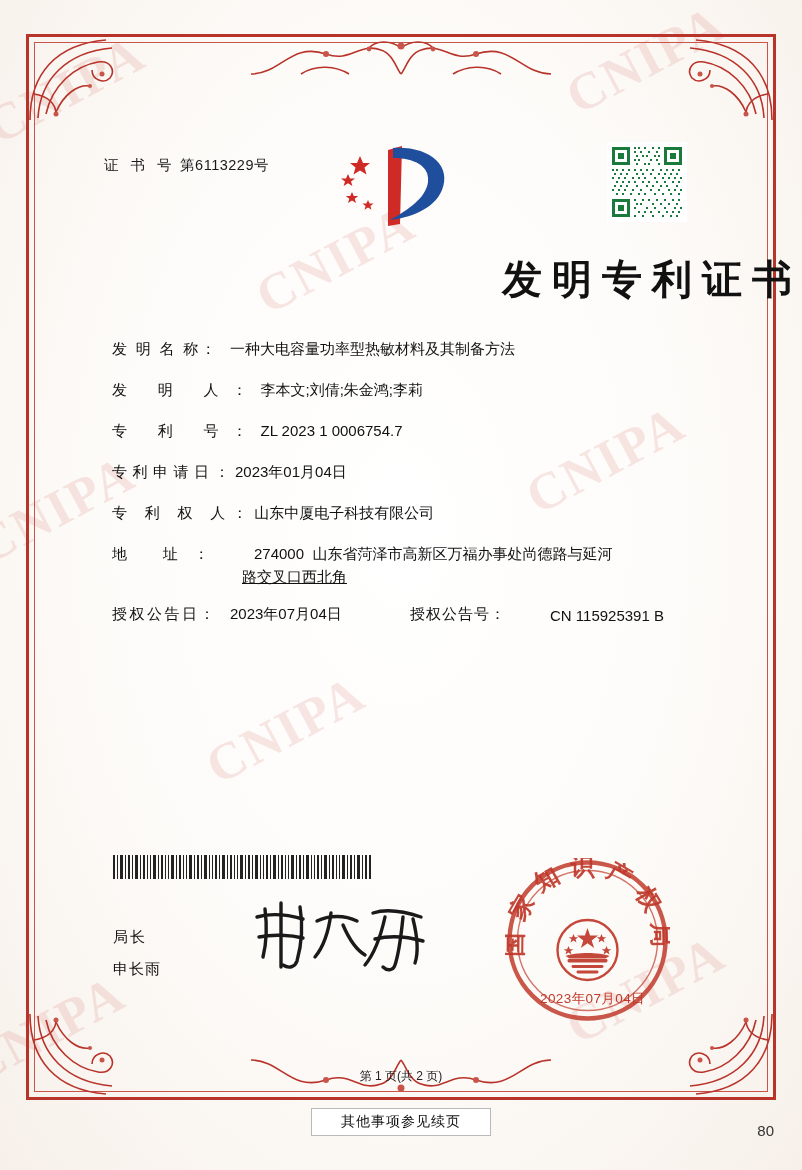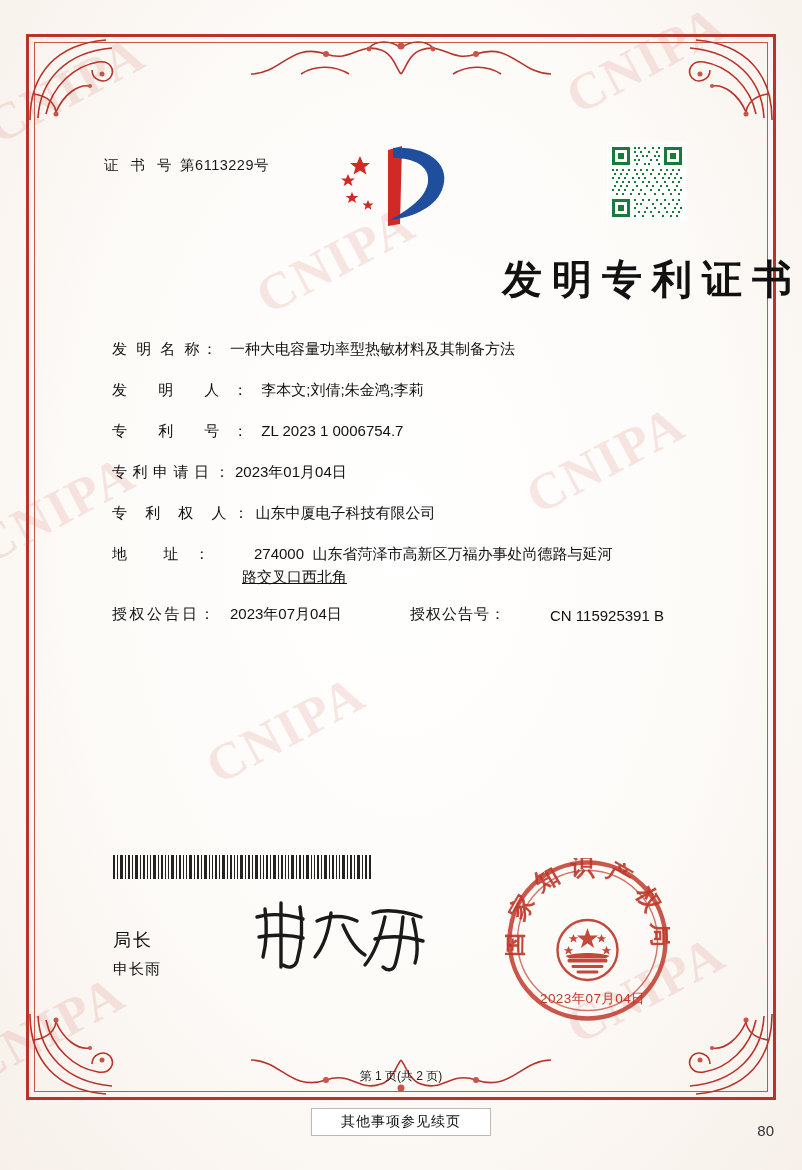--- a/index.html
+++ b/index.html
@@ -112,20 +112,21 @@
     color: #111;
   }
   .field {
     display: flex;
     align-items: flex-start;
     margin-bottom: 22px;
   }
   .field .k {
     flex: 0 0 118px;
     white-space: nowrap;
+    font-family: Liberation Serif, serif;
   }
   .field .v {
     flex: 1 1 auto;
     white-space: pre-wrap;
   }
   .k.sp1 { letter-spacing: 7px; }
   .k.sp2 { letter-spacing: 13.5px; }
   .k.sp3 { letter-spacing: 16px; }
   .k.sp4 { letter-spacing: 2.5px; }
   .k.sp5 { letter-spacing: 5.5px; }
@@ -162,21 +163,21 @@
   #barcode {
     position: absolute;
     left: 113px; top: 855px;
     width: 258px; height: 24px;
   }
 
   
   #sig-label {
     position: absolute;
     left: 113px; top: 928px;
-    font-size: 18px;
+    font-size: 15px;
     color: #111;
     letter-spacing: 2px;
   }
   #sig-name {
     position: absolute;
     left: 113px; top: 960px;
     font-size: 15px;
     color: #111;
     letter-spacing: 1px;
   }

